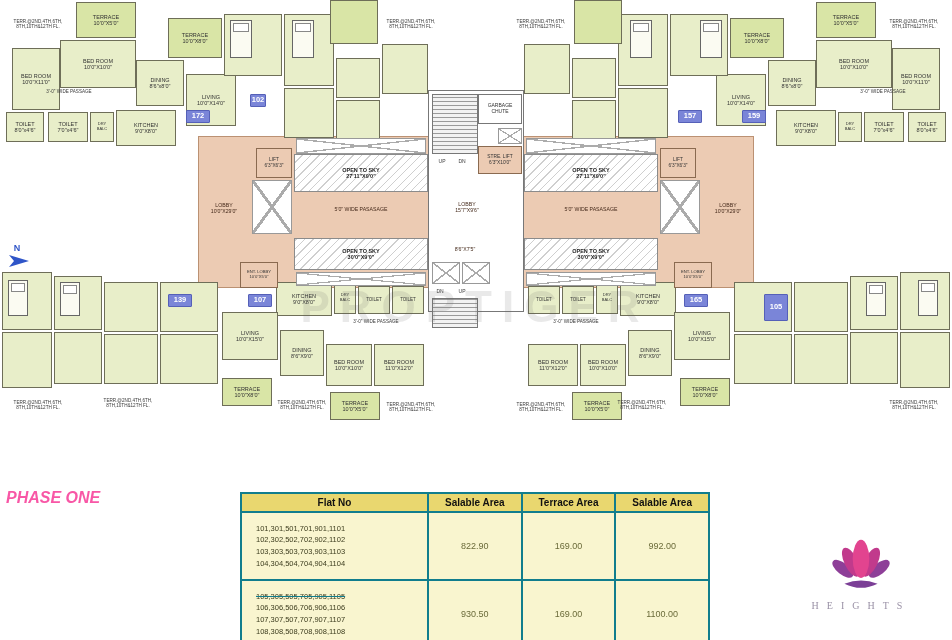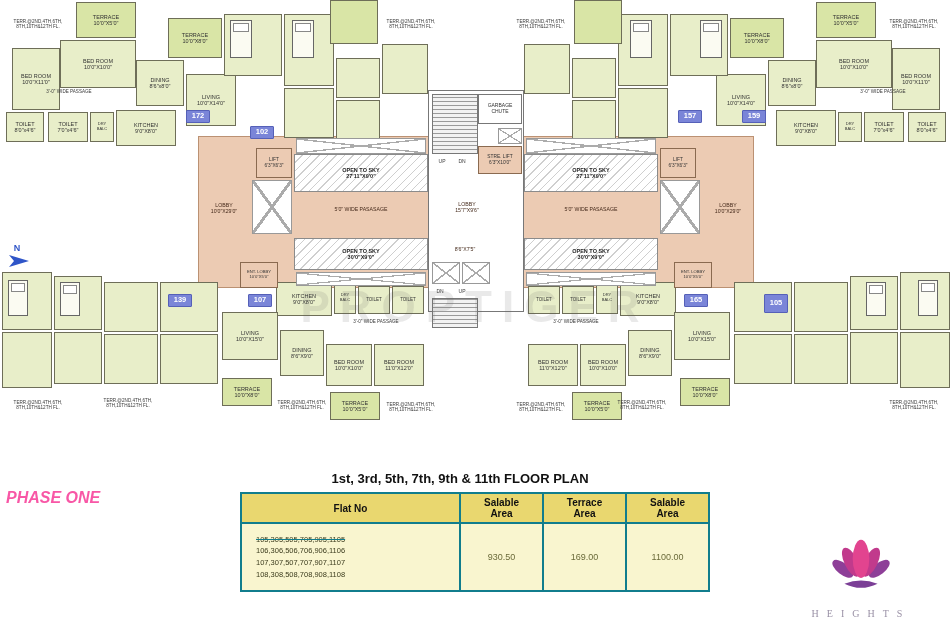--- a/index.html
+++ b/index.html
@@ -34,29 +34,29 @@
 
   .floor-title{position:absolute;left:200px;top:471px;width:520px;text-align:center;
                font-size:13px;font-weight:bold;color:#111;}
   .phase-one{position:absolute;left:6px;top:489px;font-size:16px;font-style:italic;
              font-weight:bold;color:#f857a6;}
   .phase-sub{position:absolute;left:6px;top:511px;font-size:15px;font-style:italic;color:#111;}
 
   .areas-table{position:absolute;left:240px;top:492px;width:470px;border-collapse:collapse;
                background:#f9f5cf;table-layout:fixed;}
   .areas-table th,.areas-table td{border:2px solid #117d8d;}
-  .areas-table th{background:#e9d76f;font-size:10px;font-weight:bold;color:#111;padding:3px 16px;}
+  .areas-table th{background:#e9d76f;font-size:10px;font-weight:bold;color:#111;padding:3px 0;}
   .th-flat{width:185px;}
   td.flats{font-size:7.5px;text-align:left;padding:4px 0 4px 14px;line-height:1.55;color:#3c3c1e;height:58px;vertical-align:middle;}
   td.val{font-size:9px;text-align:center;color:#6b6b3a;}
   .struck{text-decoration:line-through;text-decoration-color:#117d8d;}
 
   .logo{position:absolute;left:772px;top:534px;width:178px;text-align:center;}
   .logo-name{font-family:"Liberation Serif",serif;font-size:20px;letter-spacing:3px;color:#8d84a0;}
-  .logo-sub{font-family:"Liberation Serif",serif;font-size:10px;letter-spacing:8px;color:#9a91a6;margin-top:12px;}
+  .logo-sub{font-family:"Liberation Serif",serif;font-size:10px;letter-spacing:8px;color:#9a91a6;margin-top:4px;}
 </style>
 </head>
 <body>
 
 <div class="canvas">
 
   <div id="plan">
       <div class="pe p" style="left: 198px; top: 136px; width: 556px; height: 152px;"></div>
       <div class="pe w" style="left: 428px; top: 90px; width: 96px; height: 222px;"></div>
       <div class="pe x" style="left: 296px; top: 138px; width: 130px; height: 16px;"></div>
@@ -229,27 +229,27 @@
 8TH,10TH&amp;12TH FL.</div>
       <div class="pe txt" style="left: 382px; top: 392px; width: 58px; height: 30px;">TERR.@2ND,4TH,6TH,
 8TH,10TH&amp;12TH FL.</div>
       <div class="pe txt" style="left: 512px; top: 392px; width: 58px; height: 30px;">TERR.@2ND,4TH,6TH,
 8TH,10TH&amp;12TH FL.</div>
       <div class="pe txt" style="left: 614px; top: 390px; width: 56px; height: 30px;">TERR.@2ND,4TH,6TH,
 8TH,10TH&amp;12TH FL.</div>
       <div class="pe txt" style="left: 878px; top: 390px; width: 72px; height: 30px;">TERR.@2ND,4TH,6TH,
 8TH,10TH&amp;12TH FL.</div>
       <div class="pe chip" style="left: 186px; top: 110px; width: 24px; height: 13px;">172</div>
-      <div class="pe chip" style="left: 250px; top: 126px; width: 24px; height: 13px;">102</div>
+      <div class="pe chip" style="left: 250px; top: 94px; width: 16px; height: 13px;">102</div>
       <div class="pe chip" style="left: 678px; top: 110px; width: 24px; height: 13px;">157</div>
       <div class="pe chip" style="left: 742px; top: 110px; width: 24px; height: 13px;">159</div>
       <div class="pe chip" style="left: 168px; top: 294px; width: 24px; height: 13px;">139</div>
       <div class="pe chip" style="left: 248px; top: 294px; width: 24px; height: 13px;">107</div>
       <div class="pe chip" style="left: 684px; top: 294px; width: 24px; height: 13px;">165</div>
-      <div class="pe chip" style="left: 764px; top: 294px; width: 24px; height: 19px;">105</div>
+      <div class="pe chip" style="left: 764px; top: 294px; width: 24px; height: 27px;">105</div>
       <div class="bed" style="left: 230px; top: 20px; width: 22px; height: 38px;">
         <span></span>
       </div>
       <div class="bed" style="left: 292px; top: 20px; width: 22px; height: 38px;">
         <span></span>
       </div>
       <div class="bed" style="left: 8px; top: 280px; width: 20px; height: 36px;">
         <span></span>
       </div>
       <div class="bed" style="left: 60px; top: 282px; width: 20px; height: 34px;">
@@ -271,33 +271,43 @@
 
   <div class="watermark">PROPTIGER</div>
 
   <div class="north">
     <span class="nlab">N</span>
     <svg width="26" height="16" viewBox="0 0 26 16">
       <path d="M25 8 L5 2 L10 8 L5 14 Z" fill="#2f55c8"></path>
     </svg>
   </div>
 
-  <div class="floor-title">1st, 3rd, 5th, 7th, 9th &amp; 11th FLOOR PLAN</div>
   <div class="phase-one">PHASE ONE</div>
 
   <table class="areas-table">
     <thead>
       <tr>
         <th class="th-flat">Flat No</th>
         <th>Salable Area</th>
         <th>Terrace Area</th>
         <th>Salable Area</th>
       </tr>
     </thead>
     <tbody id="table-body">
+        <tr>
+          <td class="flats">
+            <div>101,301,501,701,901,1101</div>
+            <div>102,302,502,702,902,1102</div>
+            <div>103,303,503,703,903,1103</div>
+            <div>104,304,504,704,904,1104</div>
+          </td>
+          <td class="val">822.90</td>
+          <td class="val">169.00</td>
+          <td class="val">992.00</td>
+        </tr>
         <tr>
           <td class="flats">
             <div class="struck">105,305,505,705,905,1105</div>
             <div>106,306,506,706,906,1106</div>
             <div>107,307,507,707,907,1107</div>
             <div>108,308,508,708,908,1108</div>
           </td>
           <td class="val">930.50</td>
           <td class="val">169.00</td>
           <td class="val">1100.00</td>

